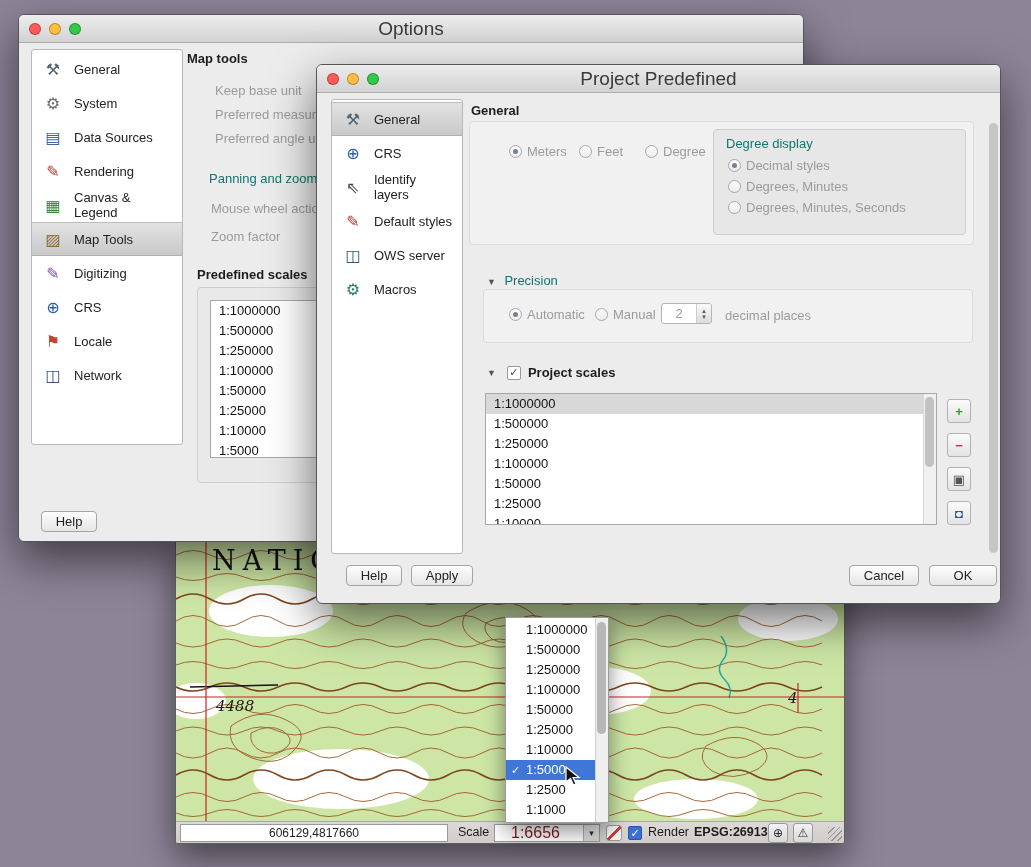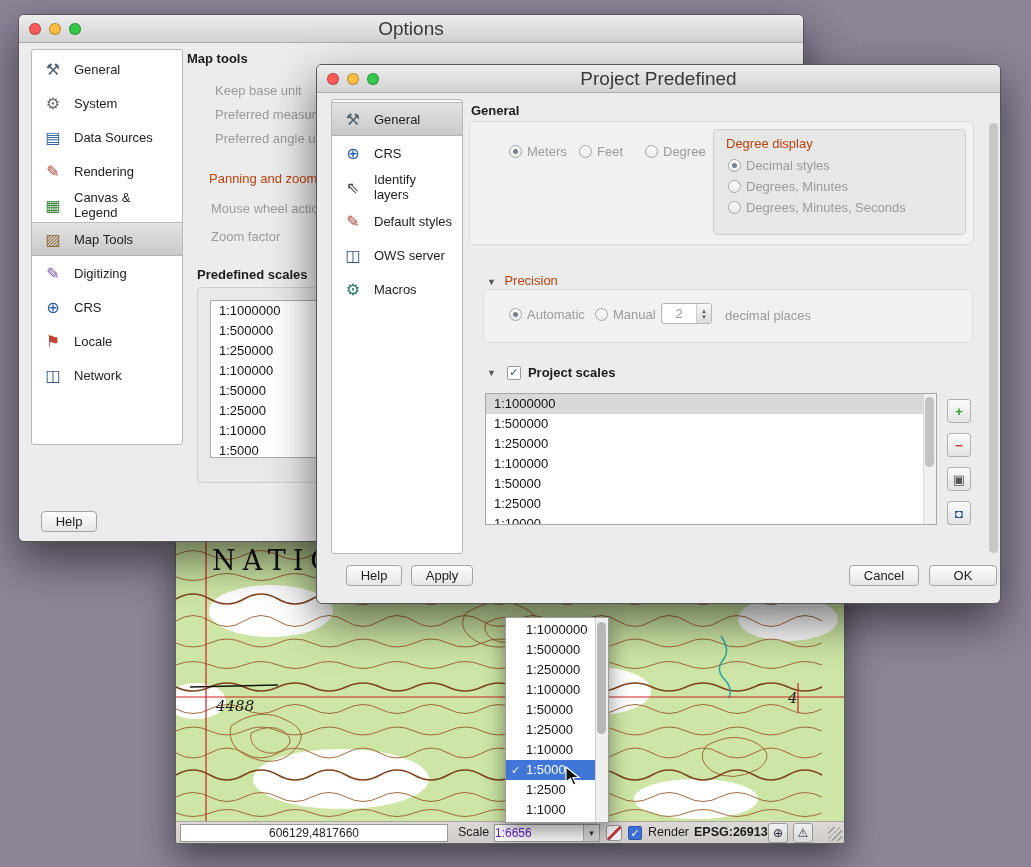--- a/index.html
+++ b/index.html
@@ -2,21 +2,21 @@
 <html><head>
 <meta charset="utf-8">
 <style>
 *{margin:0;padding:0;box-sizing:border-box}
 html,body{width:1031px;height:867px;overflow:hidden}
 body{font-family:"Liberation Sans","DejaVu Sans",sans-serif;background:#8d8498}
 .desktop{position:absolute;inset:0}
 .abs{position:absolute}
 .lbl{font-size:13px;color:#1c1c1c;white-space:nowrap}
 .gray{color:#9b9b9b}
-.dim{color:#c2410c}
+.dim{color:#0f766e}
 .bold{font-weight:bold}
 .window{position:absolute;background:#ececec;border:1px solid #55555a;border-radius:6px;box-shadow:0 18px 45px rgba(0,0,0,.55)}
 .titlebar{height:28px;background:linear-gradient(#ededed,#d2d2d2);border-bottom:1px solid #aeaeae;border-radius:5px 5px 0 0;position:relative;display:flex;align-items:center;justify-content:center}
 .titlebar .title{font-size:19px;color:#3a3a3a}
 .lights{position:absolute;left:10px;top:8px;display:flex;gap:8px}
 .light{width:12px;height:12px;border-radius:50%;border:1px solid rgba(0,0,0,.28)}
 .light.red{background:#fc5b57}.light.yellow{background:#fdbe41}.light.green{background:#34c84a}
 .sidebox{position:absolute;background:#fff;border:1px solid #b9b9b9;border-radius:3px;overflow:hidden;padding-top:2px}
 .side-item{display:flex;align-items:center;gap:8px;height:34px;padding:0 8px;font-size:13px;color:#222;position:relative}
 .side-item.sel{background:linear-gradient(#e2e2e2,#c9c9c9);border-top:1px solid #bdbdbd;border-bottom:1px solid #b2b2b2}
@@ -44,21 +44,21 @@
 .scrollthumb{position:absolute;background:#c2c2c2;border-radius:5px}
 
 .map-window{position:absolute;left:175px;top:540px;width:670px;height:304px;border:1px solid #5f5f5f;border-radius:3px;overflow:hidden;background:#d8d5d2;box-shadow:0 14px 34px rgba(0,0,0,.5);z-index:1}
 .map-canvas{position:relative;width:668px;height:280px;overflow:hidden}
 .natio{position:absolute;left:36px;top:4px;font-family:"DejaVu Serif","Liberation Serif",serif;font-size:27px;letter-spacing:7px;color:#121212}
 .elev{position:absolute;left:40px;top:156px;font-family:"DejaVu Serif","Liberation Serif",serif;font-style:italic;font-size:15px;color:#1a1a1a}
 .rmark{position:absolute;left:612px;top:148px;font-family:"DejaVu Serif","Liberation Serif",serif;font-style:italic;font-size:15px;color:#1a1a1a}
 .statusbar{position:relative;height:22px;background:linear-gradient(#dcd9d6,#cfccc9);border-top:1px solid #a8a8a8;font-size:12.5px;color:#1c1c1c}
 .coordfield{position:absolute;left:4px;top:2px;width:268px;height:18px;border:1px solid #9a9a9a;background:#fff;text-align:center;font-size:12px;font-family:"Liberation Sans",sans-serif;color:#222}
 .combo{position:absolute;left:318px;top:2px;width:106px;height:18px;border:1px solid #9a9a9a;background:#fff;display:flex;align-items:center}
-.combo .cval{flex:1;padding-left:0;font-size:12px;color:#6d28d9}
+.combo .cval{flex:1;padding-left:16px;font-size:16px;color:#7f1d1d}
 .combo .carr{width:16px;height:100%;border-left:1px solid #b0b0b0;background:linear-gradient(#f2f2f2,#d4d4d4);display:flex;align-items:center;justify-content:center;font-size:9px;color:#333}
 .stoprender{position:absolute;left:430px;top:3px;width:16px;height:16px;border:1px solid #999;border-radius:3px;background:linear-gradient(135deg,transparent 44%,#d03a3a 44%,#d03a3a 58%,transparent 58%),#f6f6f6}
 .sb-btn{position:absolute;top:1px;width:20px;height:20px;border:1px solid #9a9a9a;border-radius:3px;background:linear-gradient(#f2f2f2,#d8d8d8);display:flex;align-items:center;justify-content:center;font-size:12px;color:#223}
 .grip{position:absolute;right:2px;top:5px;width:14px;height:14px;background:repeating-linear-gradient(135deg,#9a9a9a 0 1px,transparent 1px 4px)}
 
 .popup{position:absolute;left:505px;top:617px;width:104px;height:206px;background:#fff;border:1px solid #9a9a9a;box-shadow:0 8px 20px rgba(0,0,0,.45);z-index:4;padding:2px 0;font-size:13px}
 .pop-row{position:relative;height:20px;line-height:20px;padding-left:20px;margin-right:13px;color:#111;white-space:nowrap}
 .pop-row.sel{background:#3f76d8;color:#fff}
 .pop-check{position:absolute;left:5px;font-size:11px}
 .pop-track{position:absolute;right:0;top:0;bottom:0;width:13px;background:#efefef;border-left:1px solid #cfcfcf}

